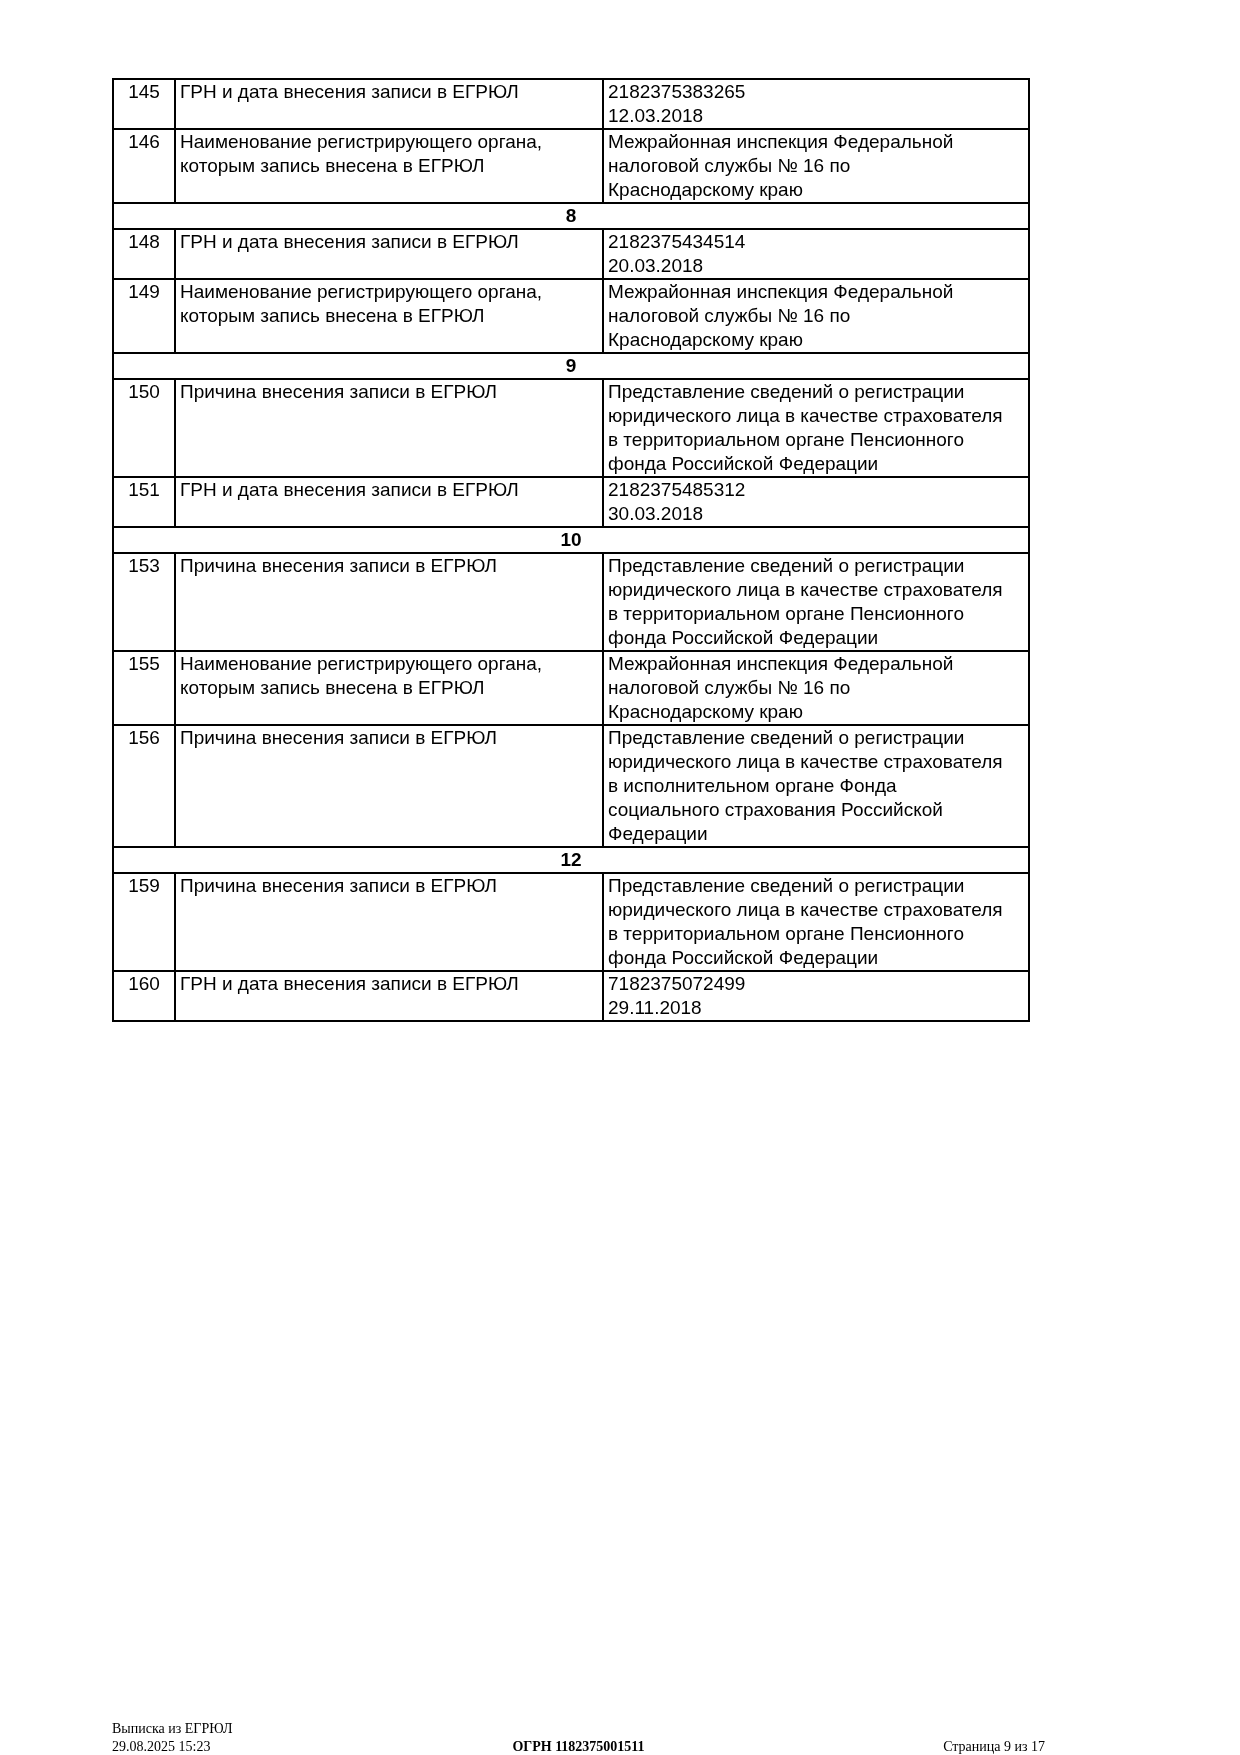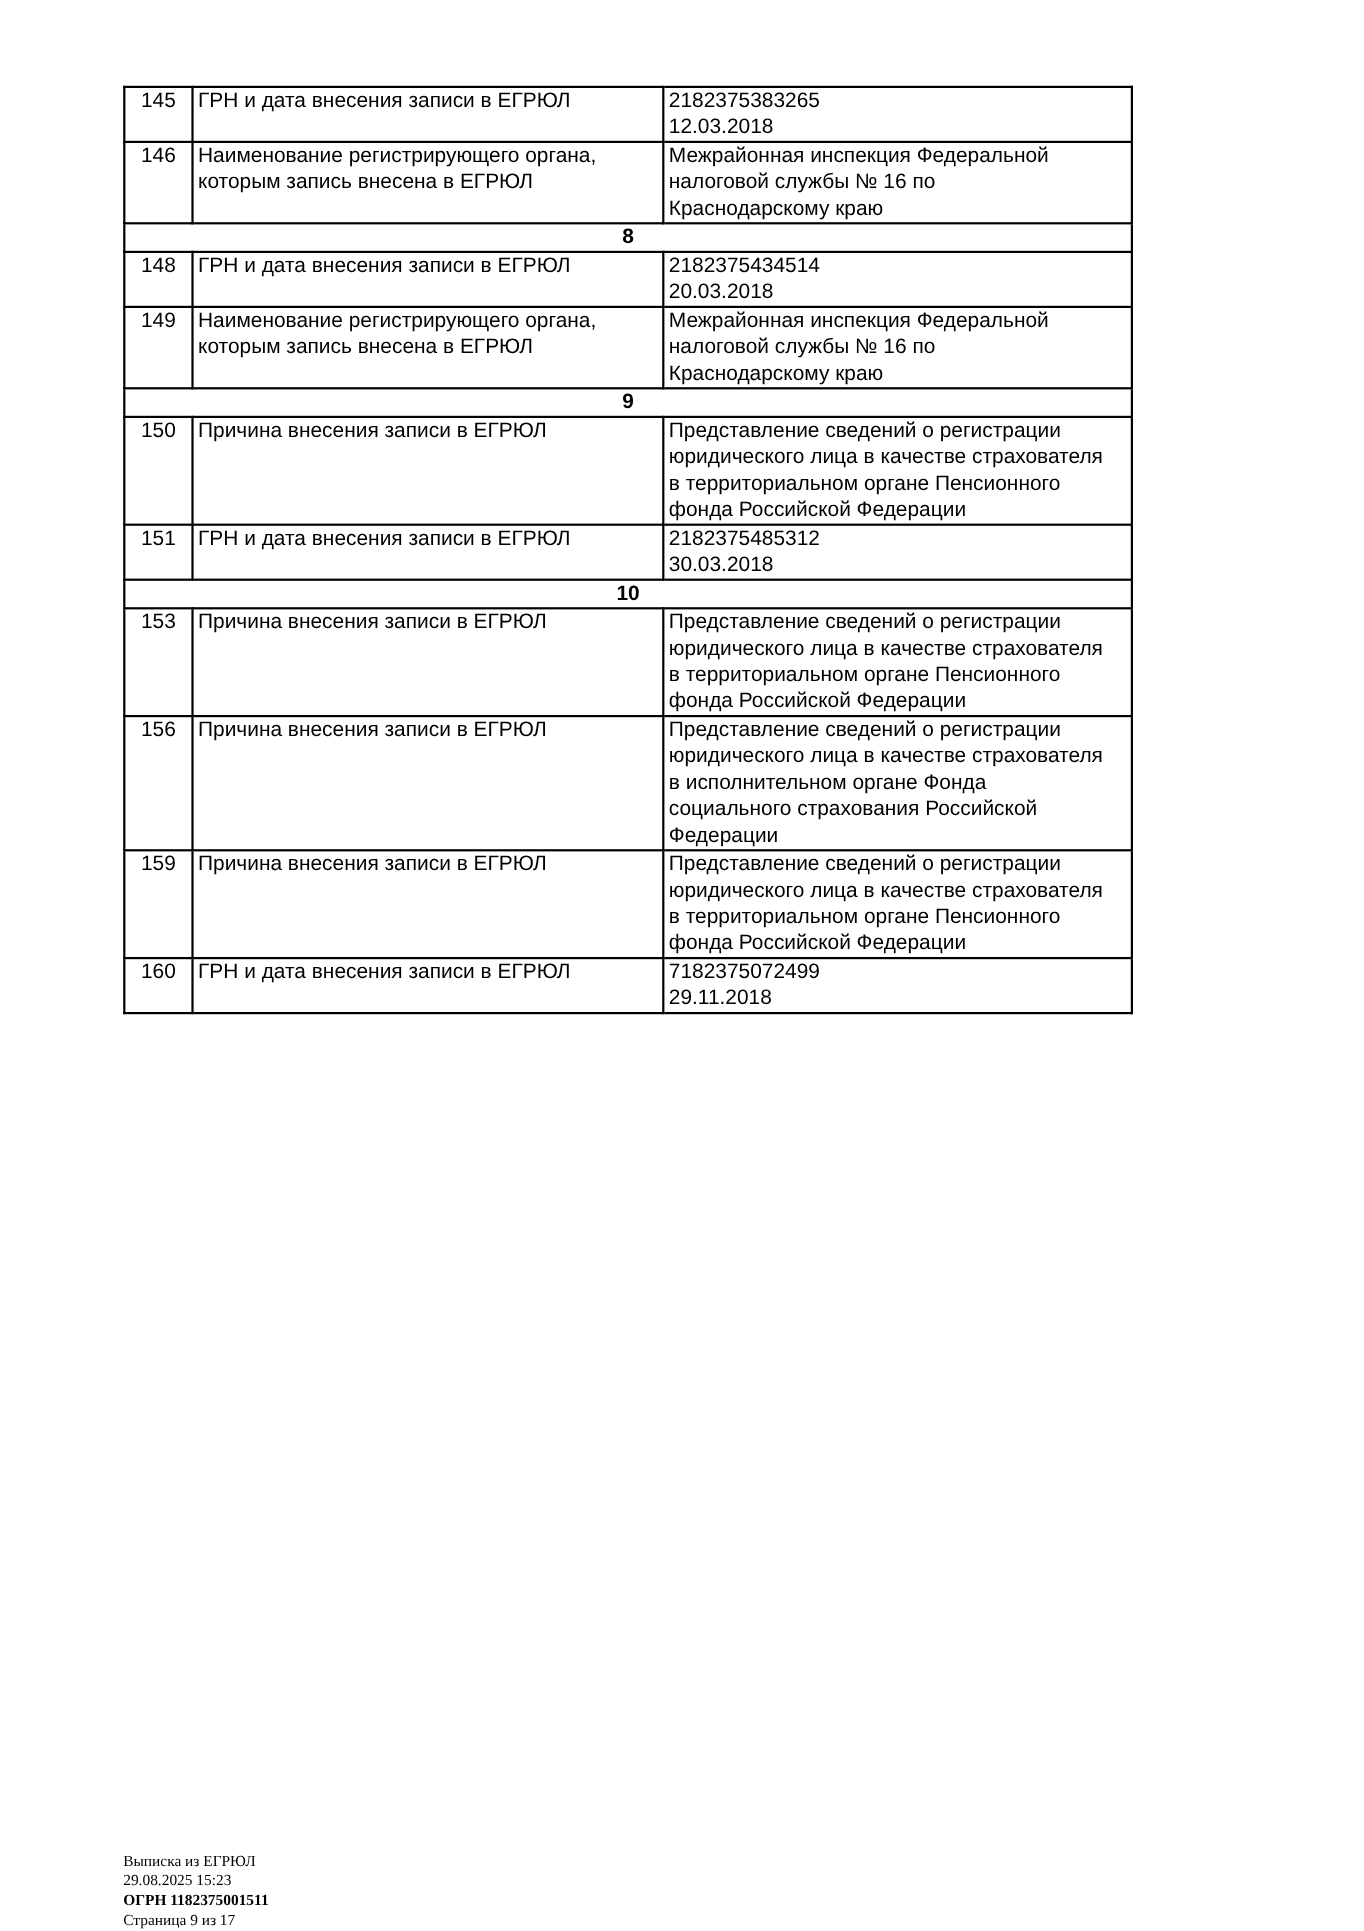--- a/index.html
+++ b/index.html
@@ -41,28 +41,27 @@
     white-space: pre-line;
   }
   .section-cell {
     text-align: center;
     font-weight: bold;
     padding: 3px 4px;
   }
   .footer {
     position: absolute;
     left: 112px;
-    top: 1684px;
+    top: 1720px;
     width: 933px;
     display: flex;
     justify-content: space-between;
-    align-items: flex-start;
+    align-items: flex-end;
     font-size: 14px;
     line-height: 18px;
-    flex-direction: column;
   }
   .footer-left, .footer-center, .footer-right { flex: 1 1 0; }
   .footer-center { text-align: center; font-weight: bold; }
   .footer-right { text-align: right; }
 </style>
 </head>
 <body>
 
 <div class="page">
 
@@ -121,27 +120,38 @@
         </tr>
         <tr>
           <td class="num-cell">153</td>
           <td class="label-cell">Причина внесения записи в ЕГРЮЛ</td>
           <td class="value-cell">Представление сведений о регистрации
 юридического лица в качестве страхователя
 в территориальном органе Пенсионного
 фонда Российской Федерации</td>
         </tr>
         <tr>
+          <td class="num-cell">155</td>
+          <td class="label-cell">Наименование регистрирующего органа,
+которым запись внесена в ЕГРЮЛ</td>
+          <td class="value-cell">Межрайонная инспекция Федеральной
+налоговой службы № 16 по
+Краснодарскому краю</td>
+        </tr>
+        <tr>
           <td class="num-cell">156</td>
           <td class="label-cell">Причина внесения записи в ЕГРЮЛ</td>
           <td class="value-cell">Представление сведений о регистрации
 юридического лица в качестве страхователя
 в исполнительном органе Фонда
 социального страхования Российской
 Федерации</td>
+        </tr>
+        <tr>
+          <td colspan="3" class="section-cell">12</td>
         </tr>
         <tr>
           <td class="num-cell">159</td>
           <td class="label-cell">Причина внесения записи в ЕГРЮЛ</td>
           <td class="value-cell">Представление сведений о регистрации
 юридического лица в качестве страхователя
 в территориальном органе Пенсионного
 фонда Российской Федерации</td>
         </tr>
         <tr>

